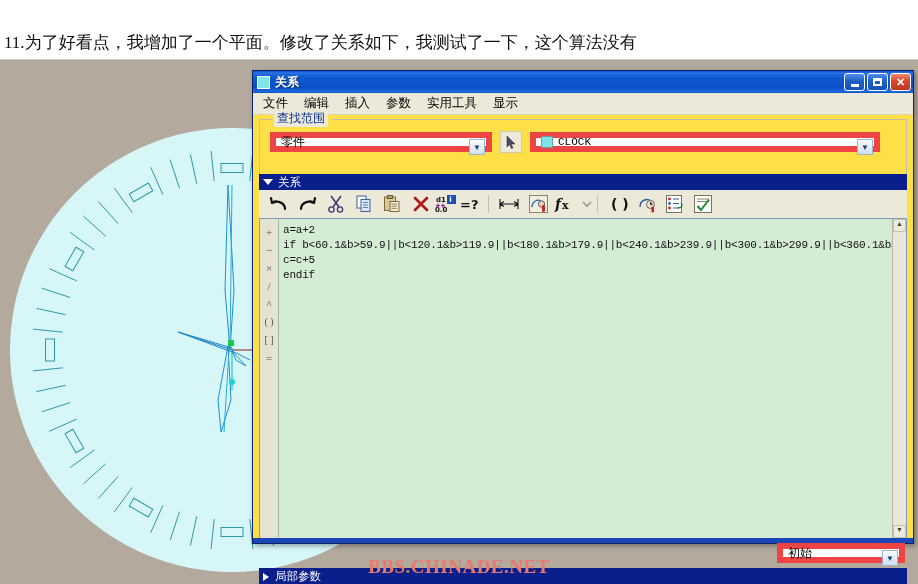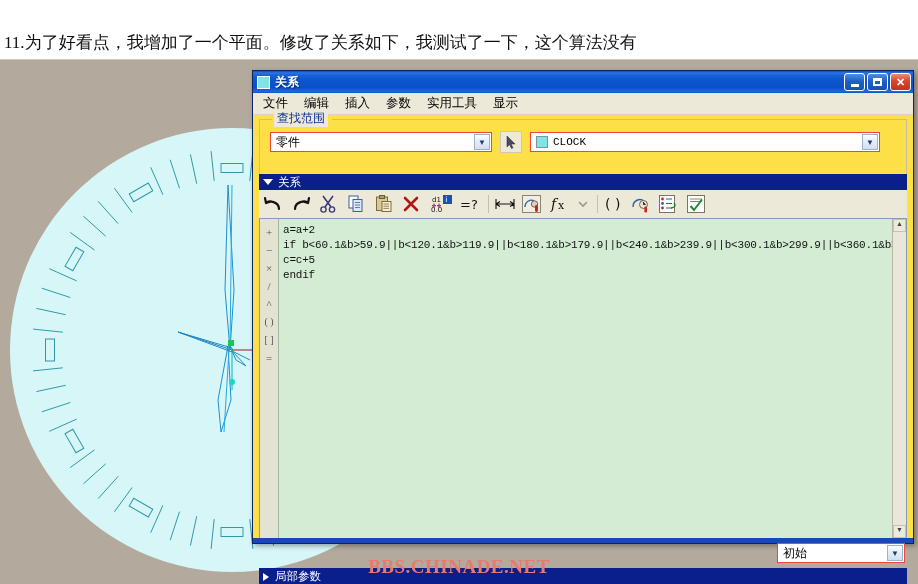--- a/index.html
+++ b/index.html
@@ -89,21 +89,21 @@
   }
   #findgroup .gtop-l { position:absolute;left:0;top:0;width:12px;height:1px;background:#c3bda9; }
   #findgroup .gtop-r { position:absolute;left:72px;top:0;right:0;height:1px;background:#c3bda9; }
   #findlabel {
     position:absolute; left:14px; top:-9px; font-size:12px; color:#0b2f8f;
     background:#ece9d8; padding:0 3px;
   }
   .row-controls { position:absolute; left:10px; top:12px; display:flex; align-items:center; gap:8px; }
   .combo {
     height:20px; background:#fff;
-    border:1px solid #ef4444;
+    border:6px solid #ef4444;
     display:flex; align-items:center;
     font-size:12px; color:#000; padding-left:5px; position:relative;
   }
   .combo .arrow {
     position:absolute; right:1px; top:1px; width:16px; height:16px;
     background:linear-gradient(to bottom,#fdfeff,#e3ecf7 50%,#cfe0f2);
     border:1px solid #9bb4cc;
     display:flex;align-items:center;justify-content:center;
     font-size:8px; color:#1a3c7a;
   }
@@ -123,21 +123,21 @@
   }
   #relheader .tri { width:0;height:0;border-left:6px solid #fff;border-top:4px solid transparent;border-bottom:4px solid transparent; margin-right:5px; }
   #relheader .tri.down { border-left:5px solid transparent;border-right:5px solid transparent;border-top:6px solid #fff;border-bottom:none;margin-right:5px; }
   #relheader .htxt { color:#fff; font-size:11.5px; }
 
   
   #toolbar {
     position:absolute; left:6px; top:119px; width:648px; height:28px;
     background:#ece9d8; display:flex; align-items:center; padding-left:4px; gap:2px;
   }
-  .tbtn { width:26px;height:24px;display:flex;align-items:center;justify-content:flex-start; }
+  .tbtn { width:26px;height:24px;display:flex;align-items:center;justify-content:flex-end;font-weight:bold; }
   .tsep { width:1px;height:18px;background:#c6c0ab;margin:0 3px; }
 
   
   #editorwrap {
     position:absolute; left:6px; top:147px; width:648px; height:321px;
     border:1px solid #7f9db9; background:#d3ecd3; display:flex;
   }
   #opcol {
     width:19px; background:#e4e3d2; border-right:1px solid #9fb79f;
     display:flex; flex-direction:column; align-items:center; padding-top:4px;

